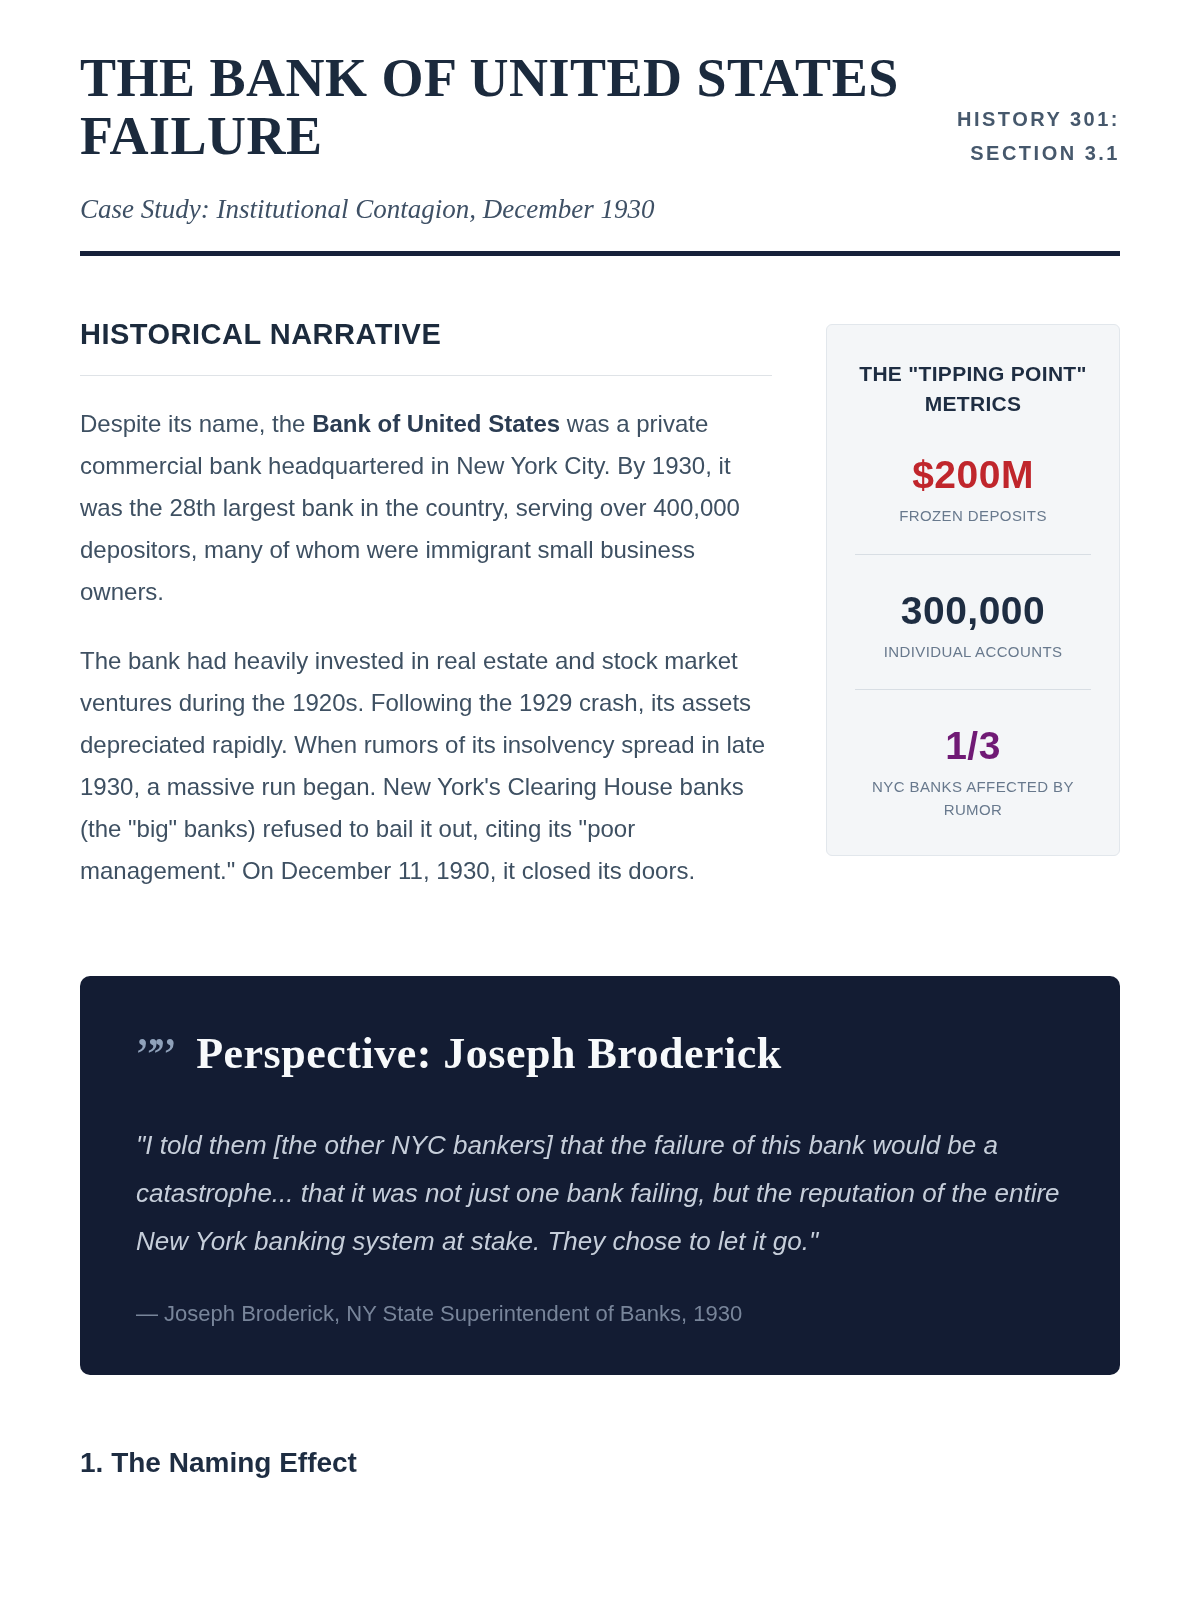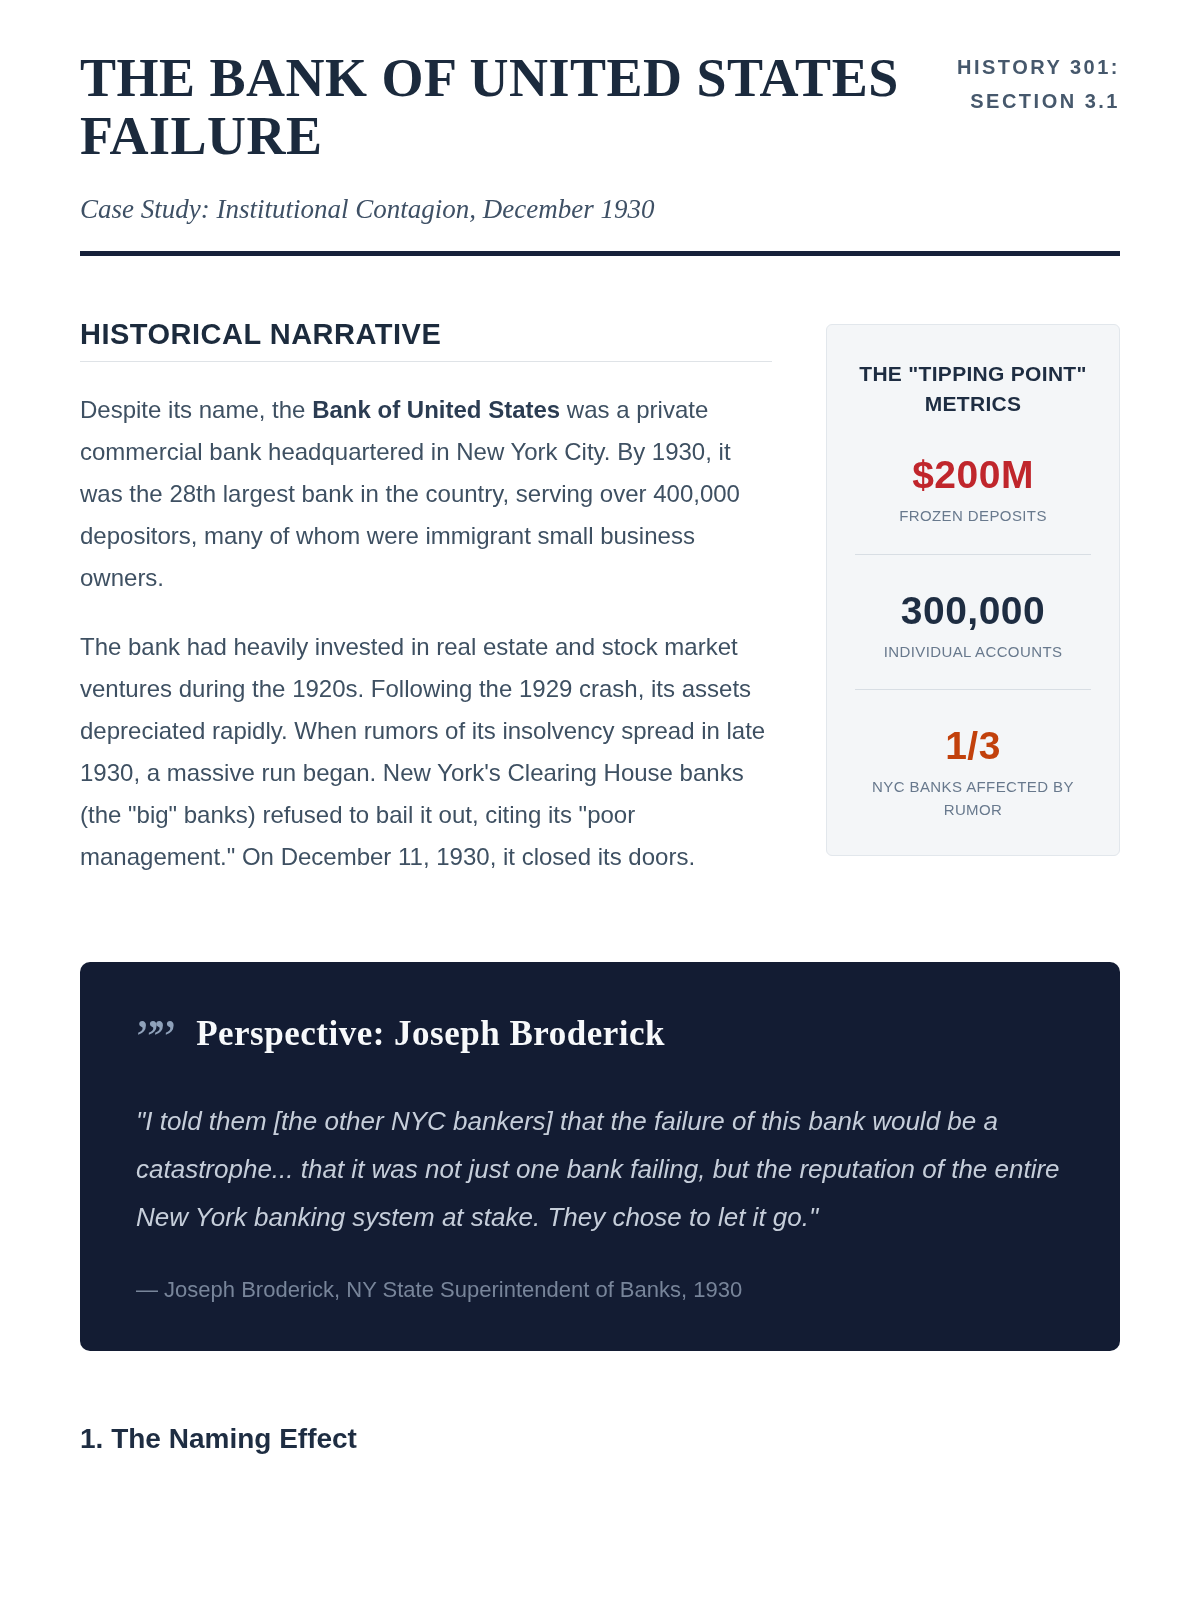--- a/index.html
+++ b/index.html
@@ -14,21 +14,21 @@
   .page {
     width: 1040px;
     margin: 0 auto;
     padding-top: 50px;
   }
 
   
   .header {
     display: flex;
     justify-content: space-between;
-    align-items: flex-start;
+    align-items: center;
   }
   .title {
     font-family: "Liberation Serif", serif;
     font-weight: 700;
     font-size: 54px;
     line-height: 1.07;
     color: #1b2a3d;
     letter-spacing: 0.5px;
   }
   .title span { display: block; }
@@ -60,21 +60,21 @@
     display: flex;
     gap: 54px;
     margin-top: 62px;
   }
   .narrative { flex: 1; min-width: 0; }
   .section-heading {
     font-size: 29px;
     font-weight: 700;
     color: #1c2b3d;
     letter-spacing: 0.5px;
-    padding-bottom: 10px;
+    padding-bottom: 24px;
     border-bottom: 1px solid #dfe3e7;
   }
   .para {
     font-size: 24px;
     line-height: 1.75;
     color: #3e5062;
     margin-top: 27px;
   }
   .para strong { color: #2b3c52; }
 
@@ -136,21 +136,21 @@
     font-size: 52px;
     line-height: 0.8;
     color: #8fa1ba;
     letter-spacing: -6px;
     padding-right: 6px;
     transform: translateY(4px);
   }
   .quote-heading {
     font-family: "Liberation Serif", serif;
     font-weight: 700;
-    font-size: 35px;
+    font-size: 44px;
     color: #f7f9fb;
     letter-spacing: 0.5px;
   }
   .quote-text {
     margin-top: 42px;
     font-style: italic;
     font-size: 26px;
     line-height: 1.85;
     color: #c6ceda;
   }
@@ -208,21 +208,21 @@
       <div class="card-divider"></div>
 
       <div class="metric">
         <div class="metric-value" style="color: rgb(30, 45, 66);">300,000</div>
         <div class="metric-label">INDIVIDUAL ACCOUNTS</div>
       </div>
 
       <div class="card-divider"></div>
 
       <div class="metric">
-        <div class="metric-value" style="color: #c2410c;">1/3</div>
+        <div class="metric-value" style="color: #701a75;">1/3</div>
         <div class="metric-label">NYC BANKS AFFECTED BY RUMOR</div>
       </div>
     </aside>
 
   </main>
 
   <section class="quote-block">
     <div class="quote-header">
       <span class="quote-icon">””</span>
       <h2 class="quote-heading">Perspective: Joseph Broderick</h2>

